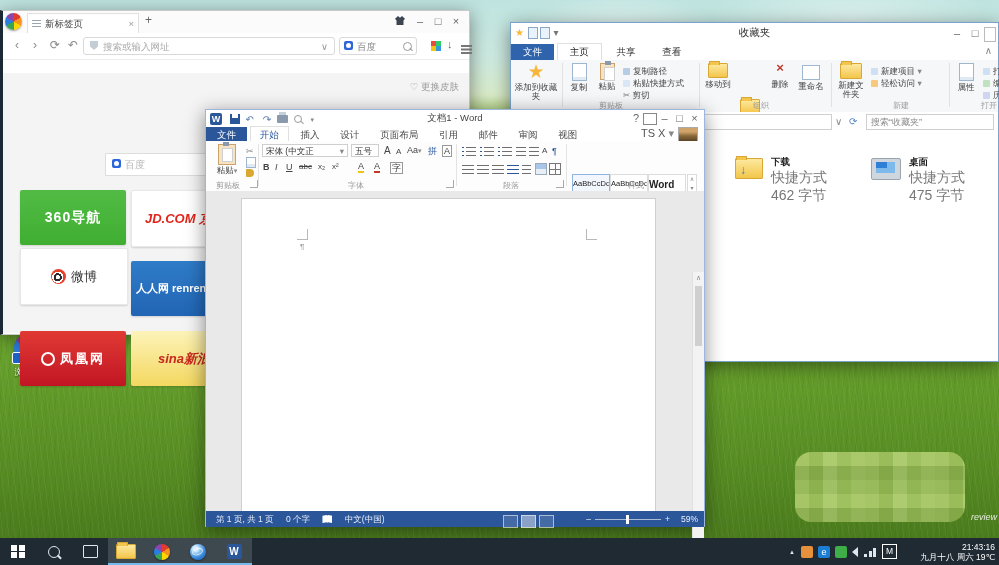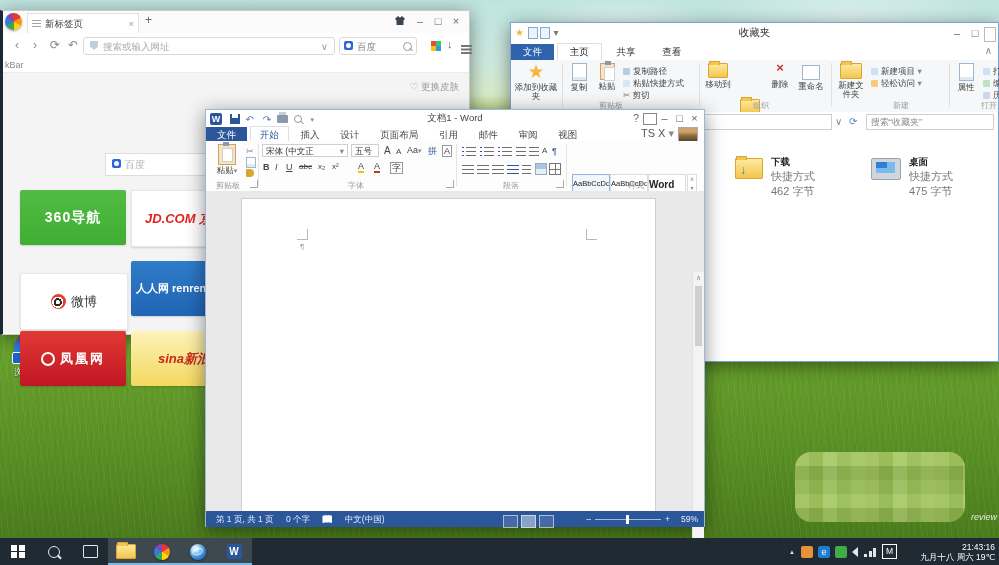--- a/index.html
+++ b/index.html
@@ -95,21 +95,21 @@
   .dot{display:inline-block;width:7px;height:7px;border-radius:1px;margin-right:3px;vertical-align:-1px;}
   .folder{display:inline-block;width:22px;height:16px;background:linear-gradient(#fde9a0,#f3c64b);border:1px solid #d9a834;border-radius:1px;position:relative;}
   .folder:before{content:"";position:absolute;left:0;top:-3px;width:9px;height:3px;background:#f3c64b;border:1px solid #d9a834;border-bottom:none;border-radius:1px 1px 0 0;}
   .page-ic{display:inline-block;width:13px;height:16px;background:#fff;border:1px solid #9fb6cf;box-shadow:inset 0 -9px 0 -6px #dfeaf5;}
   .redx{color:#c0392b;font-weight:bold;font-size:13px;}
   .x-addr{left:0;top:89px;width:100%;height:20px;background:#fff;border-bottom:1px solid #e4e4e4;}
   .x-field{position:absolute;top:2px;height:16px;border:1px solid #cfcfcf;background:#fff;box-sizing:border-box;font-size:9px;color:#8a8a8a;line-height:14px;padding:0 4px;}
   .x-items{left:0;top:109px;width:100%;height:229px;background:#fff;}
   .vdiv{left:193px;top:0;width:1px;height:229px;background:#e8e8e8;}
   .item .nm{font-size:9.5px;color:#1e1e1e;font-weight:bold;}
-  .item .mt{font-size:11px;color:#777;}
+  .item .mt{font-size:14px;color:#777;}
   .dl-arrow{position:absolute;left:4px;top:4px;color:#2f7fd6;font-weight:bold;font-size:12px;}
   .monitor{display:inline-block;width:28px;height:20px;background:#cfd6dd;border:1px solid #9aa5b0;border-radius:2px;position:relative;}
   .monitor:after{content:"";position:absolute;left:4px;top:3px;width:19px;height:11px;background:#2f7fd6;box-shadow:inset -8px -5px 0 #7db9ea;}
   
   #word{left:205px;top:109px;width:500px;height:418px;border:1px solid #9bb6df;box-sizing:border-box;background:#fff;}
   .w-title{left:0;top:0;width:100%;height:16px;background:#fff;line-height:15px;}
   .wtile{display:inline-block;width:12px;height:12px;background:#2b579a;color:#fff;font-size:9px;font-weight:bold;text-align:center;line-height:12px;border-radius:2px;vertical-align:middle;}
   .floppy{display:inline-block;width:10px;height:10px;background:#2b579a;position:relative;vertical-align:middle;}
   .floppy:after{content:"";position:absolute;left:2px;top:0;width:6px;height:4px;background:#fff;}
   .printer{display:inline-block;width:11px;height:8px;background:#8a99ab;border-radius:1px;position:relative;vertical-align:middle;}
@@ -223,34 +223,33 @@
         <span style="float:right;color:#999;">∨</span>
       </div>
       <div class="a engine">
         <span class="paw"></span><span>百度</span>
         <span class="mag" style="float:right;margin-top:4px;"></span>
       </div>
       <span class="a grid4" style="left:428px;top:8px;"></span>
       <span class="a" style="left:444px;top:5px;color:#666;font-size:11px;">↓</span>
       <span class="a burger" style="left:458px;top:12px;"></span>
     </div>
-    <div class="a b-bookmarks"><span>kBar</span></div>
     <div class="a b-content">
       <div class="a skin"><span>♡</span> <span>更换皮肤</span></div>
       <div class="a bsearch">
         <span class="paw"></span><span>百度</span>
       </div>
       <div class="a bsbtn">搜索一下</div>
       <div class="a tile t360" style="left:17px;top:117px;">
           <span>360导航</span>
         </div>
       <div class="a tile tjd" style="left:128px;top:117px;">
           <span>JD.COM 京东</span>
         </div>
-      <div class="a tile tweibo" style="left:17px;top:200px;">
+      <div class="a tile tweibo" style="left:17px;top:175px;">
           <span class="weibo-ic"></span>
           <span>微博</span>
         </div>
       <div class="a tile trenren" style="left:128px;top:188px;">
           <span>人人网 renren.com</span>
         </div>
       <div class="a tile tsina" style="left:128px;top:258px;">
           <span>sina新浪</span>
         </div>
       <div class="a tile tifeng" style="left:17px;top:258px;">

